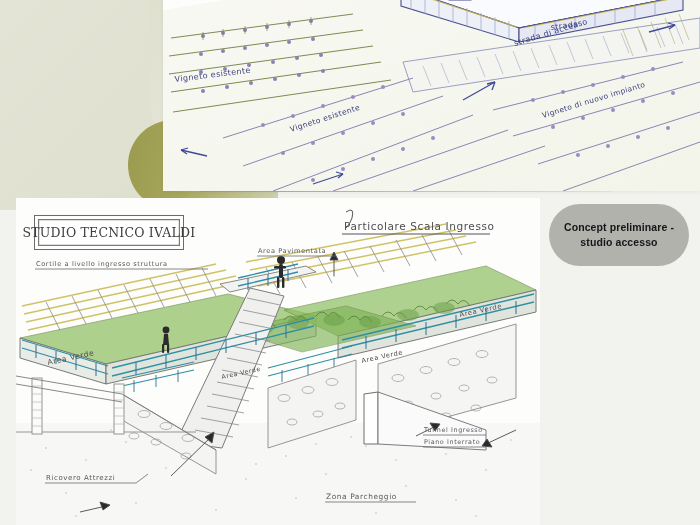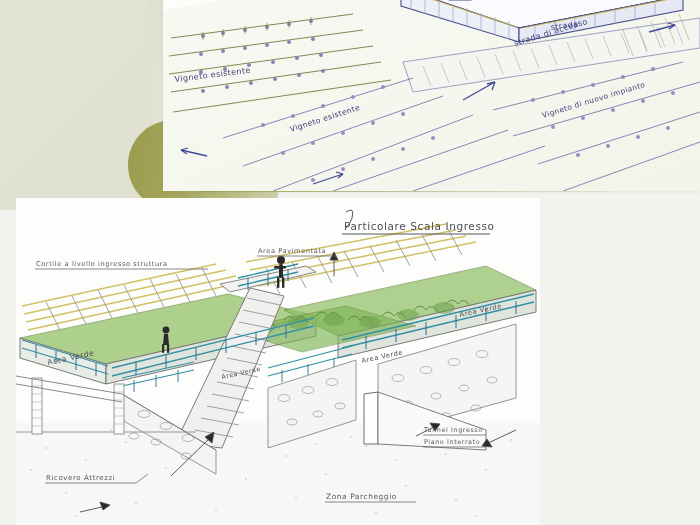--- a/index.html
+++ b/index.html
@@ -556,16 +556,25 @@
       <text class="hand-pencil" x="408" y="234" font-size="6.4" fill="#59595e">Tunnel Ingresso</text>
       <line x1="407" y1="237" x2="470" y2="237" stroke="#6a6a6f" stroke-width="0.8"></line>
       <text class="hand-pencil" x="408" y="246" font-size="6.4" fill="#59595e">Piano Interrato</text>
       <line x1="407" y1="249" x2="470" y2="249" stroke="#6a6a6f" stroke-width="0.8"></line>
 
       <text class="hand-pencil" x="310" y="301" font-size="7.4" fill="#59595e">Zona Parcheggio</text>
       <line x1="309" y1="304" x2="400" y2="304" stroke="#6a6a6f" stroke-width="0.8"></line>
     </svg>
 
     
+    <div class="logo-box">
+      <span>STUDIO TECNICO IVALDI</span>
+    </div>
   </div>
 
+  <div class="badge">
+    <div>
+      <span>Concept preliminare -</span><br>
+      <span>studio accesso</span>
+    </div>
+  </div>
 
 </div>
 
 </body></html>

